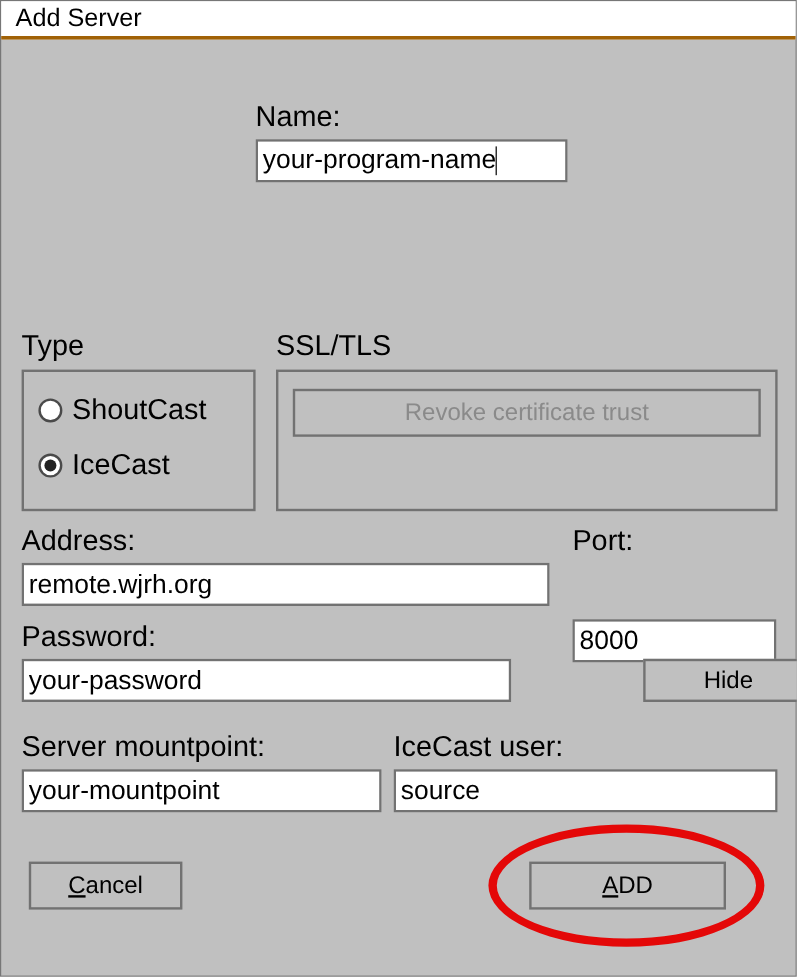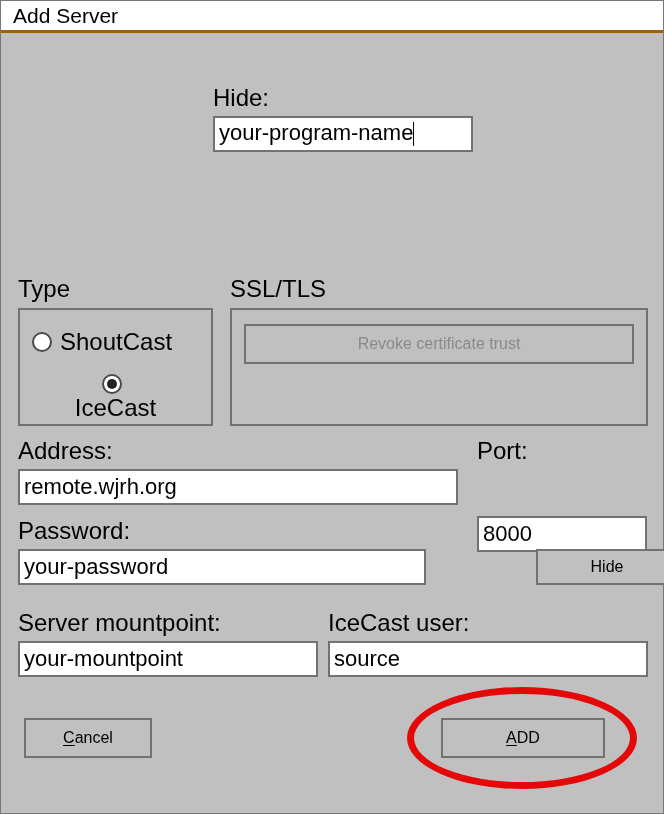--- a/index.html
+++ b/index.html
@@ -75,21 +75,21 @@
   .chk-box {
     width: 22px; height: 22px;
     border: 2px solid #666;
     background: #fff;
     margin-right: 6px;
   }
   .btn {
     position: absolute;
     border: 2px solid #727272;
     background: #c0c0c0;
-    font-size: 16px;
+    font-size: 20px;
     text-align: center;
     cursor: default;
     display: flex;
     align-items: center;
     justify-content: center;
   }
   .btn.disabled { color: #8a8a8a; }
   .mn { text-decoration: underline; text-underline-offset: 2px; }
   .cursor {
     display: inline-block;
@@ -108,32 +108,32 @@
   }
 </style>
 </head>
 <body>
 
 <div class="window">
   <div class="titlebar">Add Server</div>
 
   <div class="client">
 
-    <div class="lbl" style="left:212px; top:51px;">Hide:</div>
+    <div class="lbl" style="left:212px; top:51px;">Name:</div>
     <div class="input" style="left:212px; top:83px; width:260px;">
       <span>your-program-name</span><span class="cursor"></span>
     </div>
 
     <div class="lbl" style="left:17px; top:242px;">Type</div>
     <div class="group" style="left:17px; top:275px; width:195px; height:118px; padding:18px 12px;">
       <div class="radio-row">
         <span class="radio-btn"></span>
         <span>ShoutCast</span>
       </div>
-      <div class="radio-row" style="margin-bottom:0;flex-direction:column;">
+      <div class="radio-row" style="margin-bottom:0;">
         <span class="radio-btn checked"></span>
         <span>IceCast</span>
       </div>
     </div>
 
     <div class="lbl" style="left:229px; top:242px;">SSL/TLS</div>
     <div class="group" style="left:229px; top:275px; width:418px; height:118px; padding:14px 12px 10px 12px;">
       <div class="btn disabled" style="position:relative; width:390px; height:40px;">
         <span>Revoke certificate trust</span>
       </div>

